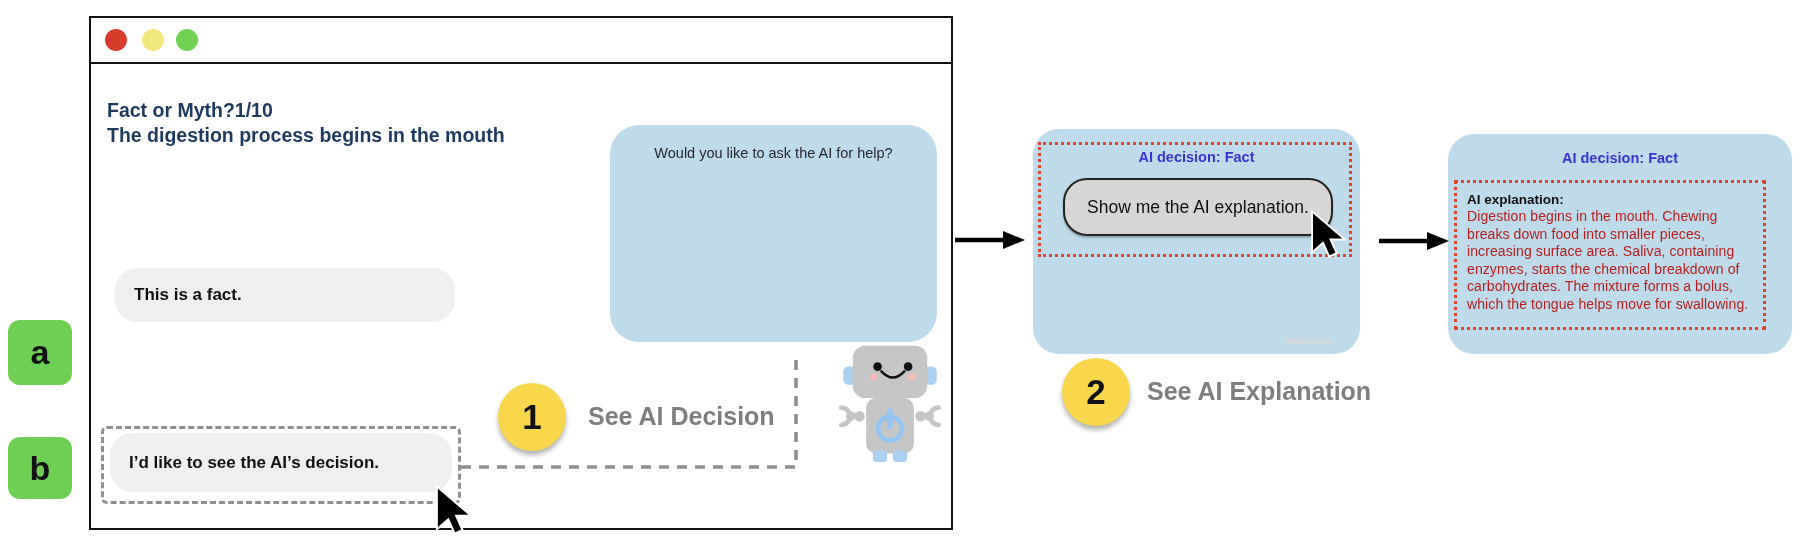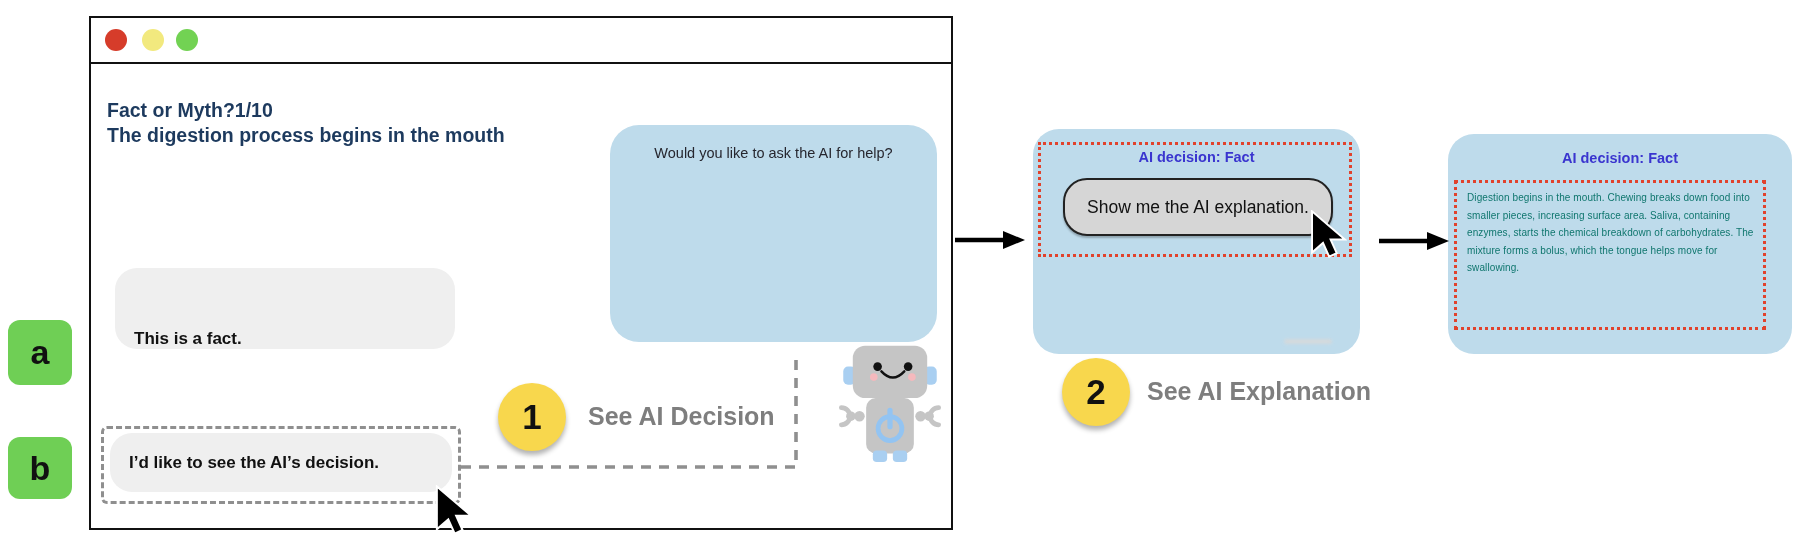--- a/index.html
+++ b/index.html
@@ -14,21 +14,21 @@
   #titlebar{position:absolute;left:0;top:0;right:0;height:44px;border-bottom:2px solid #111;background:#fff;}
   .tl-dot{position:absolute;top:11px;width:22px;height:22px;border-radius:50%;}
   #tl-red{left:14px;background:#d63c2a;}
   #tl-yellow{left:51px;background:#f2e97e;}
   #tl-green{left:85px;background:#72d253;}
 
   #quiz-title{left:107px;top:98px;width:520px;color:#1d3a5e;font-size:19.5px;font-weight:bold;line-height:25px;}
 
   .answer-btn{background:#efefef;border-radius:22px;display:flex;align-items:center;
     font-size:17px;font-weight:bold;color:#111;padding-left:19px;box-sizing:border-box;cursor:default;}
-  #answer-1{left:115px;top:268px;width:340px;height:81px;align-items:flex-end;}
+  #answer-1{left:115px;top:268px;width:340px;height:54px;}
   #answer-2{left:115px;top:351px;width:340px;height:66px;}
   #answer-3-highlight{left:101px;top:426px;width:360px;height:78px;border:3px dashed #8f8f8f;border-radius:6px;box-sizing:border-box;}
   #answer-3{left:110px;top:433px;width:342px;height:59px;}
 
   #assistant-bubble{left:610px;top:125px;width:327px;height:217px;background:#bedbeb;border-radius:29px;box-sizing:border-box;}
   #assistant-bubble .bubble-text{position:absolute;top:20px;left:0;right:0;text-align:center;font-size:14.5px;color:#26262e;}
 
   .green-label{background:#6fcf55;border-radius:12px;display:flex;align-items:center;justify-content:center;
     font-size:34px;font-weight:bold;color:#111;}
   #label-a{left:8px;top:320px;width:64px;height:65px;}
@@ -50,21 +50,21 @@
   #explanation-btn{position:absolute;left:30px;top:49px;width:270px;height:58px;background:#d6d6d6;border:2px solid #222;
     border-radius:24px;display:flex;align-items:center;justify-content:center;font-size:17.5px;color:#111;
     box-shadow:0 2px 2px rgba(0,0,0,0.25);box-sizing:border-box;}
   #panel-shadow{left:1284px;top:339px;width:48px;height:5px;background:#d9d9d9;border-radius:3px;filter:blur(1.5px);opacity:.8;}
 
   #explanation-panel{left:1448px;top:118px;width:344px;height:220px;}
   #explanation-panel .panel-title{top:16px;}
   #explanation-dotted{position:absolute;left:6px;top:46px;width:312px;height:150px;border:3px dotted #e1422c;
     box-sizing:border-box;padding:6px 8px 0 10px;}
   #explanation-heading{font-size:13.5px;font-weight:bold;color:#111;line-height:17px;margin-top:2px;}
-  #explanation-body{font-size:10px;color:#0f766e;line-height:17.5px;letter-spacing:0.1px;}
+  #explanation-body{font-size:14px;color:#b91c1c;line-height:17.5px;letter-spacing:0.1px;}
 
   #overlay-svg,#robot-svg{pointer-events:none;}
   .cursor-svg{pointer-events:none;}
 </style>
 </head>
 <body>
 
 <div id="canvas">
 
   <div id="window" class="abs">
@@ -136,20 +136,21 @@
     <div class="panel-title">AI decision: Fact</div>
     <div id="explanation-btn">
       <span>Show me the AI explanation.</span>
     </div>
   </div>
   <div id="panel-shadow" class="abs"></div>
 
   <div id="explanation-panel" class="abs blue-panel">
     <div class="panel-title">AI decision: Fact</div>
     <div id="explanation-dotted">
+      <div id="explanation-heading">AI explanation:</div>
       <div id="explanation-body">Digestion begins in the mouth. Chewing breaks down food into smaller pieces, increasing surface area. Saliva, containing enzymes, starts the chemical breakdown of carbohydrates. The mixture forms a bolus, which the tongue helps move for swallowing.</div>
     </div>
   </div>
 
   <svg id="overlay-svg" class="abs" style="left:0;top:0;" width="1809" height="541" viewBox="0 0 1809 541">
     <polyline points="461,467 796,467 796,360" fill="none" stroke="#8f8f8f" stroke-width="3.6" stroke-dasharray="10 8"></polyline>
     <g>
       <line x1="955" y1="240" x2="1006" y2="240" stroke="#000" stroke-width="4.5"></line>
       <polygon points="1025,240 1003,231 1003,249" fill="#000"></polygon>
     </g>

